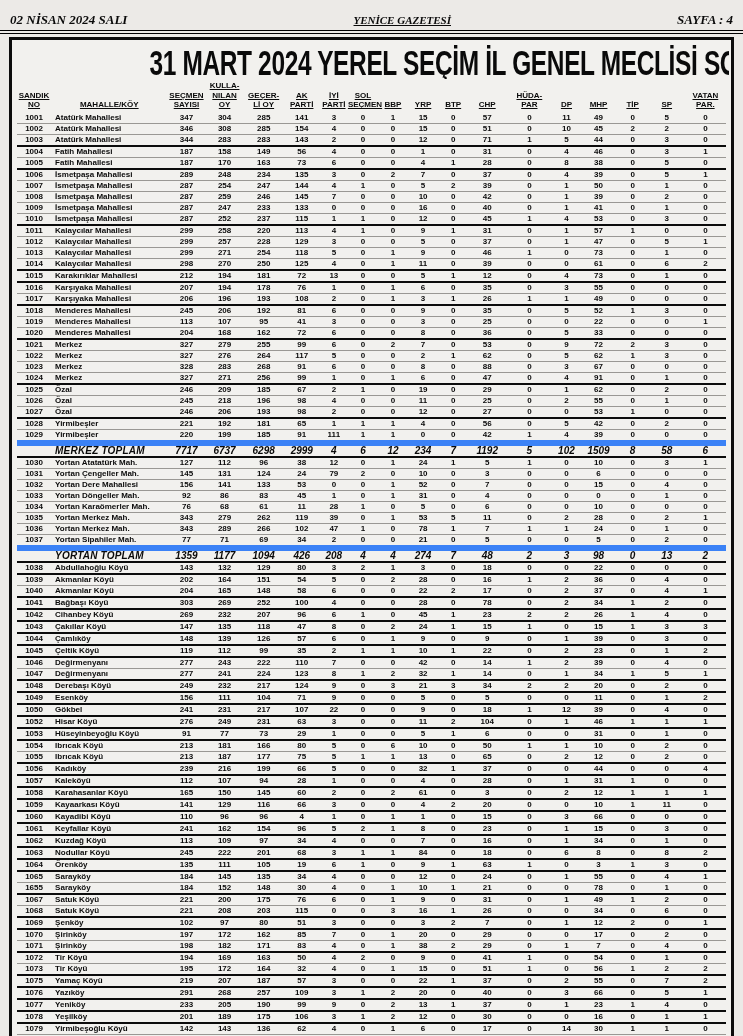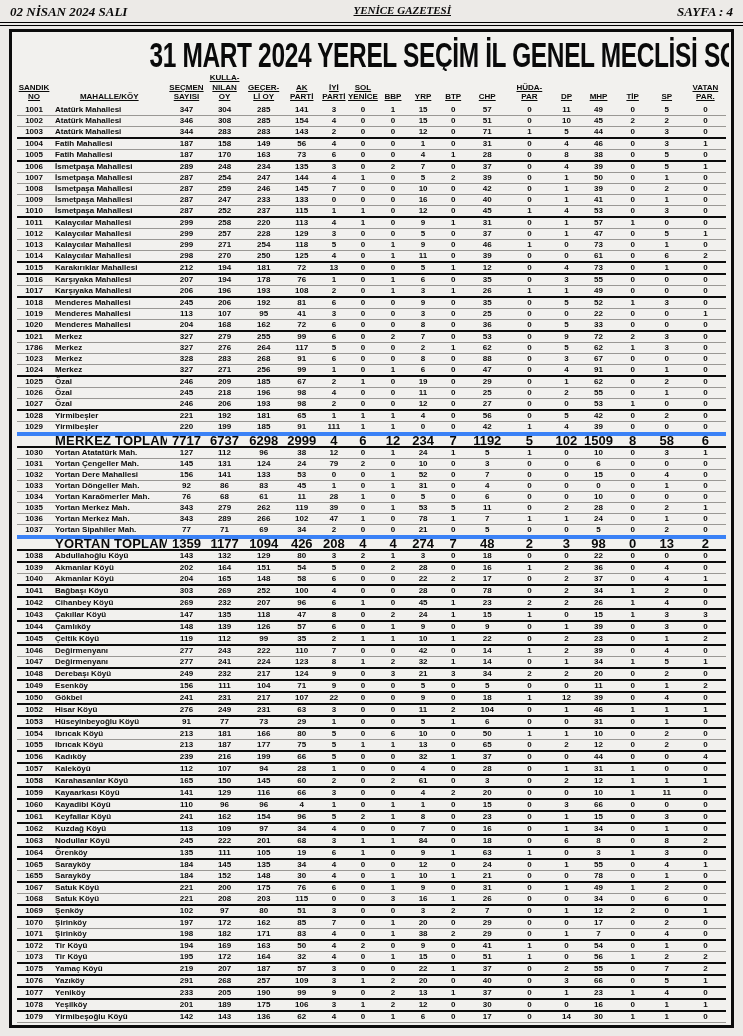--- a/index.html
+++ b/index.html
@@ -4,25 +4,25 @@
 <style>
   html,body{margin:0;padding:0;}
   body{
     width:743px;height:1036px;overflow:hidden;
     background:#eceae7;
     font-family:"Liberation Sans",sans-serif;
     color:#0a0a0a;
   }
   
   .masthead{
-    display:flex;justify-content:space-between;align-items:flex-start;
+    display:flex;justify-content:space-between;align-items:center;
     padding:4px 10px 2px 10px;
     border-bottom:4px double #000;
     font-family:"Liberation Serif",serif;
-    font-weight:bold;font-style:italic;font-size:13px;
+    font-weight:bold;font-style:italic;font-size:13px;margin-top:8px;
   }
   .masthead .center{font-size:11px;text-decoration:underline;}
   
   .sheet{
     margin:3px 9px 0 9px;
     border:3px solid #0c0c0c;
     background:#f2f1ee;
     padding:1px 2px 2px 2px;
   }
   .big-title{
@@ -58,23 +58,24 @@
   tbody td{
     font-size:8px;font-weight:bold;
     line-height:10px;height:10px;
     padding:0;text-align:center;
     border-bottom:1px solid #9a9894;
     overflow:hidden;white-space:nowrap;
   }
   tbody td.name{text-align:left;padding-left:4px;}
   tbody tr.sep td{border-bottom:2px solid #0c0c0c;}
   tbody tr.total td{
-    border-top:4px solid #3b82f6;
+    border-top:6px solid #3b82f6;
     border-bottom:2px solid #0c0c0c;
-    font-size:13px;
+    font-size:10px;
+    font-style:italic;
   }
   tbody tr.total td.name{letter-spacing:0.2px;}
 </style>
 </head>
 <body>
 
 <div class="masthead">
   <span>02 NİSAN 2024 SALI</span>
   <span class="center">YENİCE GAZETESİ</span>
   <span>SAYFA : 4</span>
@@ -114,21 +115,21 @@
 SAYISI</span></th>
           <th><span class="hdr">KULLA-
 NILAN OY</span></th>
           <th><span class="hdr">GEÇER-
 Lİ OY</span></th>
           <th><span class="hdr">AK
 PARTİ</span></th>
           <th><span class="hdr">İYİ
 PARTİ</span></th>
           <th><span class="hdr">SOL
-YENİCE</span></th>
+SEÇMEN</span></th>
           <th><span class="hdr">BBP</span></th>
           <th><span class="hdr">YRP</span></th>
           <th><span class="hdr">BTP</span></th>
           <th><span class="hdr">CHP</span></th>
           <th><span class="hdr">HÜDA-
 PAR</span></th>
           <th><span class="hdr">DP</span></th>
           <th><span class="hdr">MHP</span></th>
           <th><span class="hdr">TİP</span></th>
           <th><span class="hdr">SP</span></th>
@@ -551,21 +552,21 @@
           <td>0</td>
           <td>53</td>
           <td>0</td>
           <td>9</td>
           <td>72</td>
           <td>2</td>
           <td>3</td>
           <td>0</td>
         </tr>
         <tr>
-          <td>1786</td>
+          <td>1022</td>
           <td class="name">Merkez</td>
           <td>327</td>
           <td>276</td>
           <td>264</td>
           <td>117</td>
           <td>5</td>
           <td>0</td>
           <td>0</td>
           <td>2</td>
           <td>1</td>

